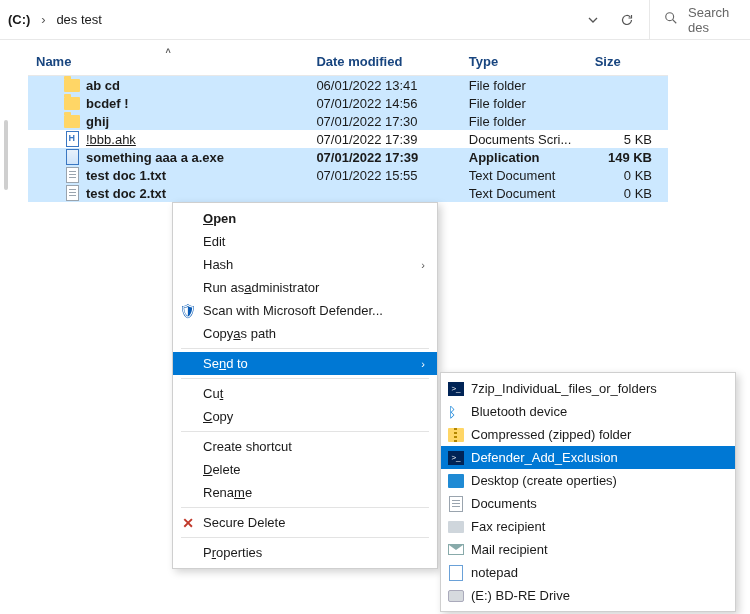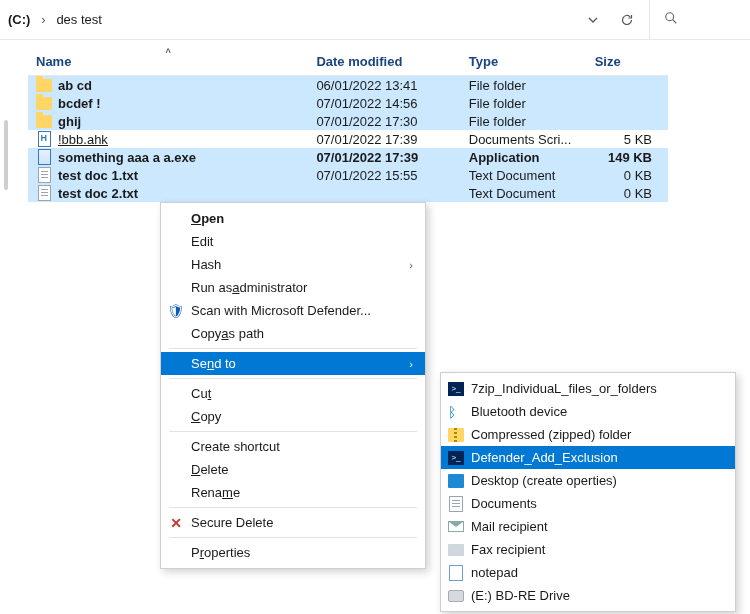--- a/index.html
+++ b/index.html
@@ -18,33 +18,33 @@
   .list th { text-align: left; font-weight: 600; color: #18457f; padding: 6px 8px; border-bottom: 1px solid #e8e8e8; font-size: 13px; position: relative; }
   .list th.name { width: 276px; }
   .list th.date { width: 150px; }
   .list th.type { width: 124px; margin-left: 48px; }
   .list th.size { width: 80px; text-align: left; }
   .sort-ind { position: absolute; top: -2px; left: 50%; transform: translateX(-50%); font-size: 9px; color: #555; }
   .list td { padding: 1px 8px; height: 18px; font-size: 13px; }
   .list tr.sel td { background: #cce8ff; }
   .list tr.selstrong td { background: #cce8ff; font-weight: 700; }
   .list td.size { text-align: right; padding-right: 16px; }
-  .nm { display: flex; align-items: center; gap: 6px; font-weight: 700; }
+  .nm { display: flex; align-items: center; gap: 6px; font-weight: 700; margin-left: 28px; }
   tr.plain .nm { font-weight: 400; text-decoration: underline; }
   .ico { width: 16px; height: 16px; display: inline-flex; align-items: center; justify-content: center; }
   .folder-ico { width: 16px; height: 13px; background: #ffd666; border-radius: 1px; position: relative; }
   .folder-ico::before { content: ""; position: absolute; top: -3px; left: 0; width: 7px; height: 3px; background: #ffd666; border-radius: 1px 1px 0 0; }
   .file-ico { width: 13px; height: 16px; border: 1px solid #9aa4ae; background: #fff; position: relative; }
   .file-ico.h { border-color: #3a77c2; }
   .file-ico.h::after { content: "H"; position: absolute; top: 1px; left: 2px; font-size: 9px; color: #3a77c2; font-weight: 700; }
   .file-ico.exe { border-color: #3a77c2; background: linear-gradient(#e8f1fb,#cfe4fa); }
   .file-ico.txt::after { content: ""; position: absolute; top: 3px; left: 2px; right: 2px; height: 1px; background: #9aa4ae; box-shadow: 0 3px 0 #9aa4ae, 0 6px 0 #9aa4ae; }
 
   .ctx { position: absolute; background: #fff; border: 1px solid #cfcfcf; box-shadow: 3px 3px 8px rgba(0,0,0,.18); padding: 4px 0; font-size: 13px; }
-  .ctx1 { left: 160px; top: 202px; width: 266px; }
+  .ctx1 { left: 172px; top: 202px; width: 266px; }
   .ctx2 { left: 440px; top: 372px; width: 296px; }
   .ctx .it { display: flex; align-items: center; height: 23px; padding: 0 10px 0 30px; position: relative; cursor: default; }
   .ctx .it .u { text-decoration: underline; }
   .ctx .it.hi { background: #0078d4; color: #fff; }
   .ctx .it .arw { position: absolute; right: 12px; font-size: 11px; color: #555; }
   .ctx .it.hi .arw { color: #fff; }
   .ctx .sep { height: 1px; background: #e3e3e3; margin: 3px 8px; }
   .ctx .ic { position: absolute; left: 6px; width: 18px; height: 18px; display: flex; align-items: center; justify-content: center; font-size: 14px; }
   .shield { color: #0a5cb6; }
   .redx { color: #c0392b; font-weight: 700; }
@@ -86,20 +86,21 @@
         </svg>
     </span>
   </div>
   <div class="search">
     <span>
       <svg viewBox="0 0 16 16">
           <circle cx="6.5" cy="6.5" r="4.5" stroke="#666" fill="none" stroke-width="1.3"></circle>
           <line x1="10" y1="10" x2="14" y2="14" stroke="#666" stroke-width="1.3"></line>
         </svg>
     </span>
+    <span>Search des</span>
   </div>
 </div>
 
 <div class="scrollhint"></div>
 
 <table class="list">
   <thead>
     <tr>
       <th class="name"><span class="sort-ind">˄</span><span>Name</span></th>
       <th class="date">Date modified</th>
@@ -270,32 +271,32 @@
       <span>Desktop (create operties)</span>
     </div>
     <div class="it">
       <span class="ic">
         <span class="mini doc"></span>
       </span>
       <span>Documents</span>
     </div>
     <div class="it">
       <span class="ic">
+        <span class="mini fax"></span>
+      </span>
+      <span>Fax recipient</span>
+    </div>
+    <div class="it">
+      <span class="ic">
         <span class="mini mail"></span>
       </span>
       <span>Mail recipient</span>
     </div>
     <div class="it">
       <span class="ic">
-        <span class="mini fax"></span>
-      </span>
-      <span>Fax recipient</span>
-    </div>
-    <div class="it">
-      <span class="ic">
         <span class="mini np"></span>
       </span>
       <span>notepad</span>
     </div>
     <div class="it">
       <span class="ic">
         <span class="mini drv"></span>
       </span>
       <span>(E:) BD-RE Drive</span>
     </div>

